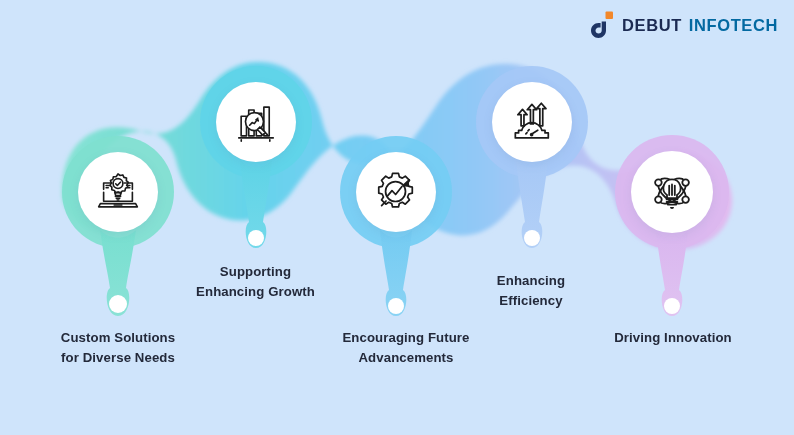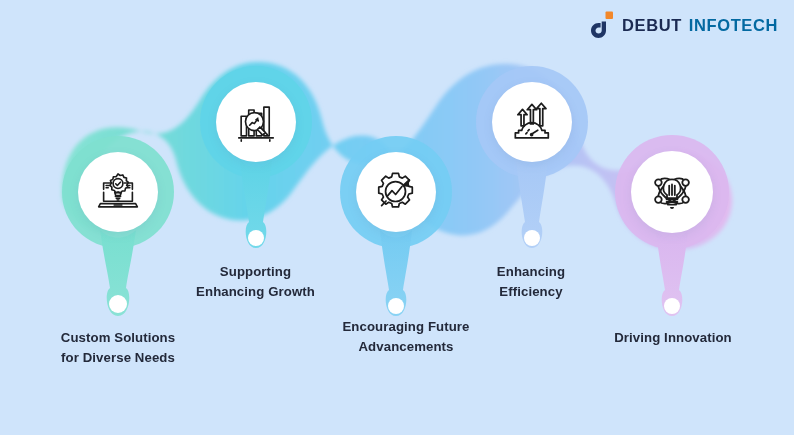--- a/index.html
+++ b/index.html
@@ -273,42 +273,42 @@
         <circle cx="23.5" cy="23.5" r="10.4"></circle>
 
         <path d="M15.4 27.8 l4.4-5.2 3.8 4 6.6-8.4"></path>
         <path d="M37.2 11.6 l0.6 7.2 -7-0.8 z" fill="#1c1c1c" stroke="none"></path>
         <path d="M31.6 17 l6.2-5.6"></path>
 
         <path d="M13.6 33.4 l-4.6 4.8"></path>
       </svg>
     </div>
     <div class="end-dot" style="left:388px; top:298px; width:16px; height:16px;"></div>
-    <div class="node-label" style="left:304px; top:317px; width:204px;">Encouraging Future
+    <div class="node-label" style="left:304px; top:328px; width:204px;">Encouraging Future
 Advancements</div>
   </div>
 
   <div class="node">
     <div class="icon-circle" style="left:492px; top:82px; width:80px; height:80px;">
       <svg width="46" height="46" viewBox="0 0 48 48" fill="none" stroke="#1c1c1c" stroke-width="1.8" stroke-linejoin="round" stroke-linecap="round">
 
         <path d="M12.6 28 v-11.6 l-3.4 0 4.9-5.6 4.9 5.6 -3.4 0 v11.6 z"></path>
         <path d="M22.4 26 v-14.8 l-3.4 0 4.9-5.6 4.9 5.6 -3.4 0 v14.8 z"></path>
         <path d="M32.2 28 v-18 l-3.4 0 4.9-5.6 4.9 5.6 -3.4 0 v18 z"></path>
 
         <path d="M6.6 40.6 v-5.2 h3.4 v-2.6 h3.2
                  a11 11 0 0 1 21.2 0 h3.2 v2.6 h3.4 v5.2 z"></path>
 
         <circle cx="23.6" cy="37.2" r="1.9" fill="#1c1c1c" stroke="none"></circle>
         <path d="M24.6 36 l5.4-3.4"></path>
         <path d="M17.6 36.4 l1.2-1.2 M19.8 33.2 l1.2-1.2"></path>
       </svg>
     </div>
     <div class="end-dot" style="left:524px; top:230px; width:16px; height:16px;"></div>
-    <div class="node-label" style="left:447px; top:262px; width:168px;">Enhancing
+    <div class="node-label" style="left:447px; top:271px; width:168px;">Enhancing
 Efficiency</div>
   </div>
 
   <div class="node">
     <div class="icon-circle" style="left:631px; top:151px; width:82px; height:82px;">
       <svg width="48" height="48" viewBox="0 0 48 48" fill="none" stroke="#1c1c1c" stroke-width="1.8" stroke-linejoin="round" stroke-linecap="round">
 
         <ellipse cx="24" cy="23" rx="16.4" ry="9.2" transform="rotate(-40 24 23)"></ellipse>
         <ellipse cx="24" cy="23" rx="16.4" ry="9.2" transform="rotate(40 24 23)"></ellipse>
 

